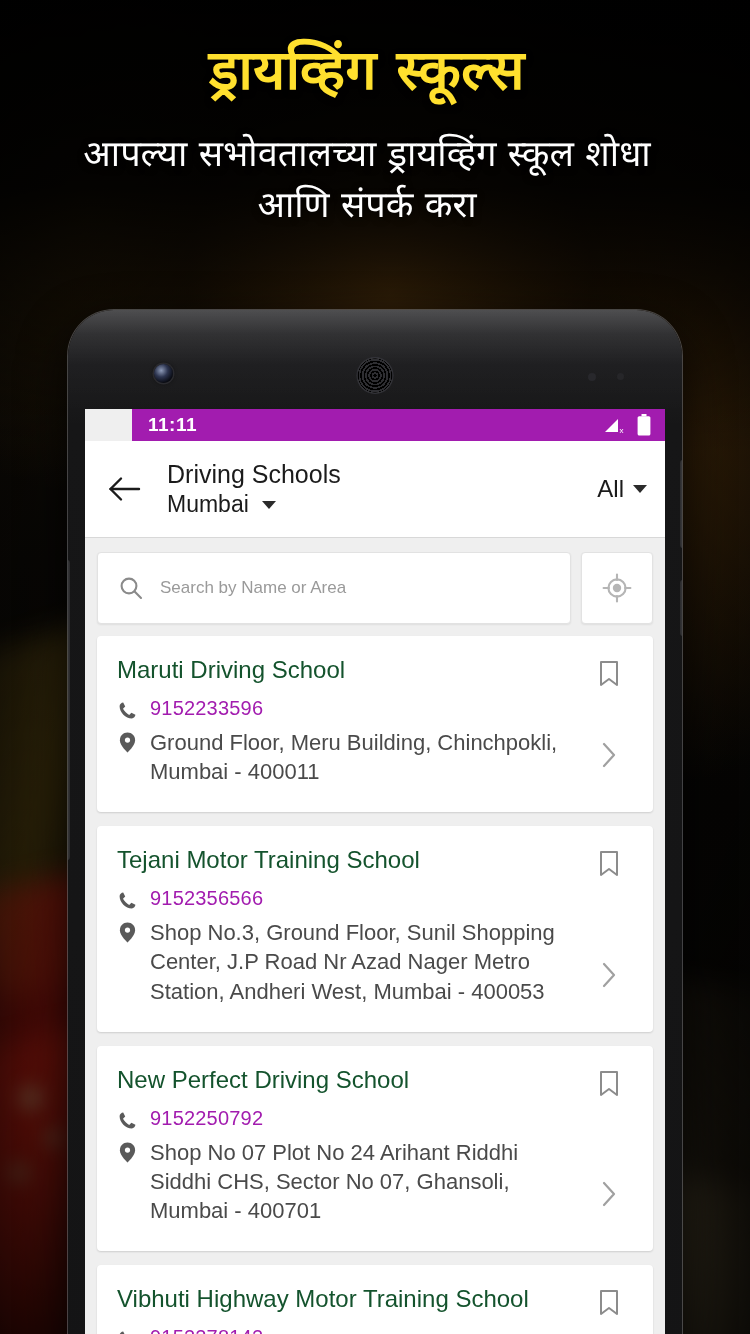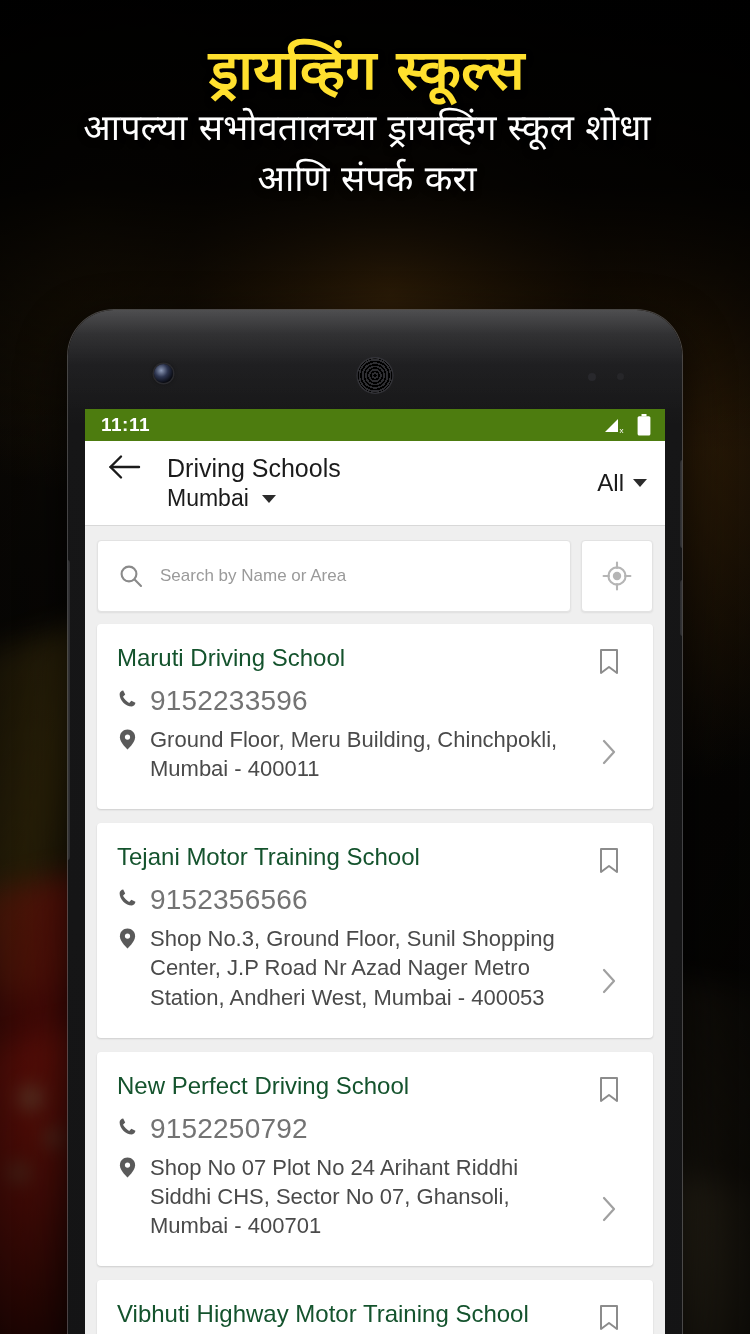--- a/index.html
+++ b/index.html
@@ -80,20 +80,21 @@
   #promo-title {
     font-family: "DejaVu Sans", "Liberation Sans", sans-serif;
     font-size: 55px;
     font-weight: bold;
     color: #FFE02E;
     line-height: 1.12;
     letter-spacing: 0.5px;
     text-shadow: 0 2px 6px rgba(0,0,0,0.75);
   }
   #promo-subtitle {
+    margin-top: 26px;
     font-family: "DejaVu Sans", "Liberation Sans", sans-serif;
     font-size: 36px;
     font-weight: normal;
     color: #ffffff;
     line-height: 1.42;
     padding: 0 60px;
     text-shadow: 0 2px 7px rgba(0,0,0,0.8);
   }
 
   
@@ -175,43 +176,45 @@
     position: absolute;
     left: 17px; top: 99px;
     width: 580px; height: 1001px;
     background: #efefef;
     overflow: hidden;
   }
 
   
   #status-bar {
     height: 32px;
-    background: #4d7c0f;
+    background: #a21caf;
     display: flex;
     align-items: center;
     justify-content: space-between;
     padding: 0 14px 0 16px;
+    margin-left: 47px;
   }
   #status-time {
     color: #ffffff;
     font-size: 19px;
     font-weight: bold;
     letter-spacing: .5px;
   }
   #status-icons {
     display: flex;
     align-items: center;
     gap: 9px;
   }
 
   
   #app-bar {
-    height: 84px;
+    height: 96px;
     background: #ffffff;
     display: flex;
+    align-items: center;
     padding: 0 16px 0 14px;
     position: relative;
   }
   #back-button {
     width: 52px; height: 52px;
     display: flex; align-items: center; justify-content: center;
     flex: none;
   }
   #appbar-titles {
     margin-left: 16px;
@@ -320,22 +323,22 @@
     margin-bottom: 8px;
   }
   .card-line .glyph {
     flex: none;
     width: 20px;
     display: flex;
     justify-content: center;
     padding-top: 4px;
   }
   .card-phone-text {
-    font-size: 28px;
-    color: #737373;
+    font-size: 20px;
+    color: #a21caf;
     letter-spacing: .2px;
   }
   .card-address-text {
     font-size: 22px;
     color: #4a4a4a;
     line-height: 1.33;
   }
   .card-side {
     flex: none;
     width: 56px;

